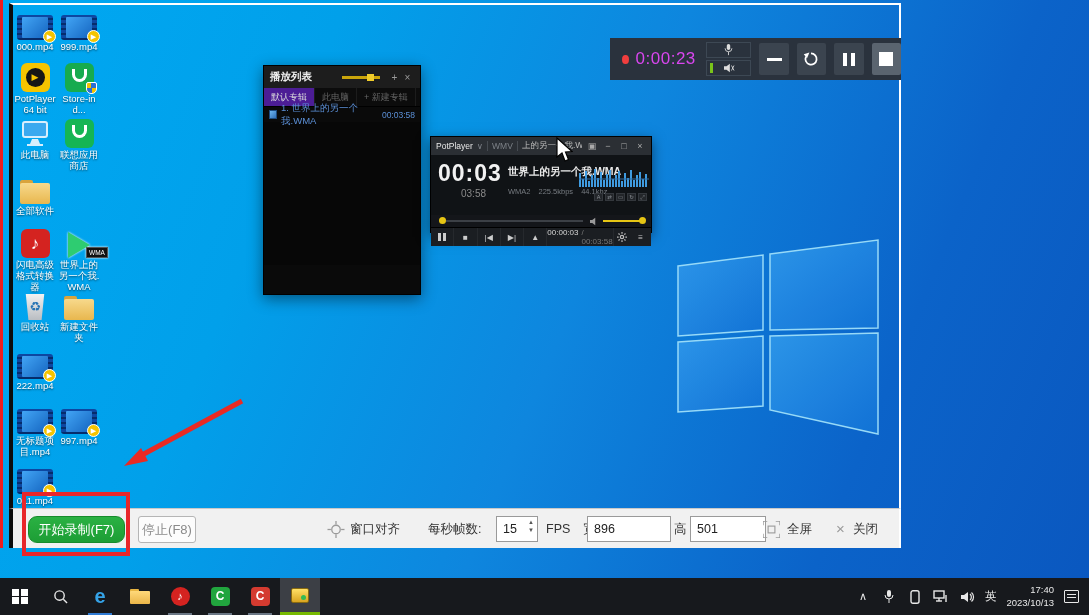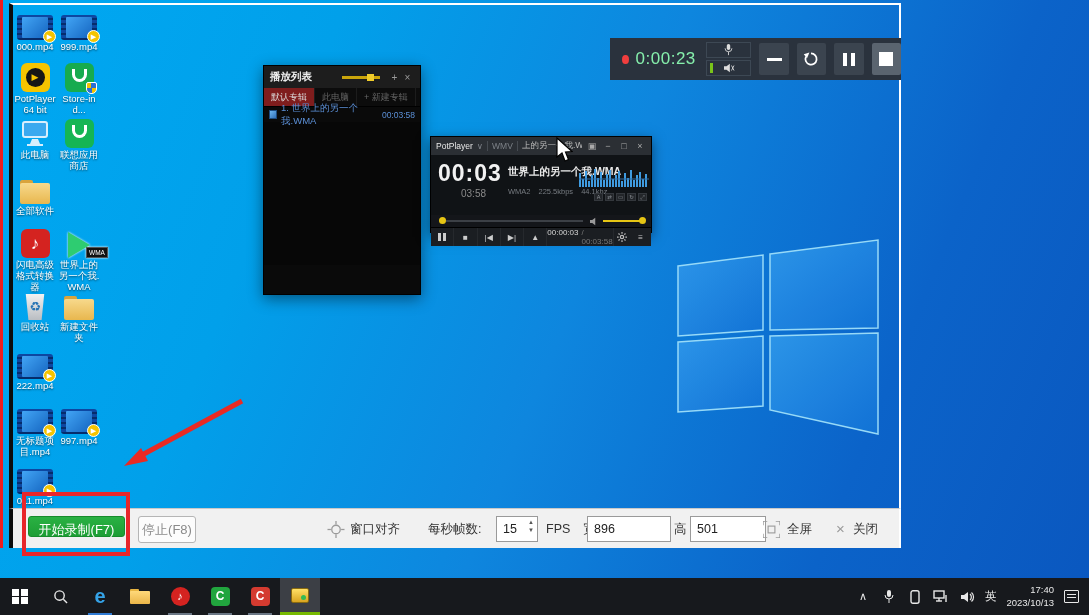--- a/index.html
+++ b/index.html
@@ -38,42 +38,42 @@
   .ic-wma { position:relative; width:0; height:0; border-left:22px solid #2ecc71; border-top:13px solid transparent; border-bottom:13px solid transparent; filter:drop-shadow(0 0 1px #fff); }
   .ic-wma .tag { position:absolute; left:-4px; top:2px; background:#111; color:#fff; font-size:6.5px; padding:1px 2px; border:1px solid #555; }
   .ic-bin { position:relative; width:22px; height:26px; background:linear-gradient(#f2f2f2,#b9bdc2); clip-path:polygon(8% 0,92% 0,80% 100%,20% 100%); 
     color:#2573b5; font-size:13px; line-height:26px; }
   .ic-pc svg { display:block; }
 
   
   .hud { position:absolute; left:610px; top:38px; width:291px; height:42px; background:#2a323d; z-index:7;
     display:flex; align-items:center; padding-left:12px; }
   .hud .dot { width:9px; height:9px; border-radius:50%; background:#f03e3e; margin-right:7px; }
-  .hud .t { color:#86efac; font-size:17px; letter-spacing:.5px; }
+  .hud .t { color:#d946ef; font-size:17px; letter-spacing:.5px; }
   .aud { width:62px; margin-left:10px; display:flex; flex-direction:column; gap:2px; }
   .aud .row { height:16px; border:1px solid #3d4854; display:flex; align-items:center; justify-content:center; gap:3px; }
   .lvl { width:3px; height:10px; background:#7ac41a; position:absolute; left:3px; top:2px; }
   .hud-btn { width:40px; height:32px; background:#3b444f; border-radius:2px; margin-left:8px;
     display:flex; align-items:center; justify-content:center; cursor:pointer; }
   .hud-btn.stop { background:#5a646f; }
   .hud-minus { width:15px; height:3px; background:#fff; }
   .pbar { width:4px; height:13px; background:#fff; display:inline-block; margin:0 2px; }
   .hud-square { width:14px; height:14px; background:#fff; }
 
   
   .plist { position:absolute; left:263px; top:65px; width:158px; height:230px; background:#0a0a0a; z-index:5;
     border:1px solid #000; box-shadow:0 4px 14px rgba(0,0,0,.45); font-size:9px; }
   .plist .tb { height:22px; background:#1d1d1d; display:flex; align-items:center; padding:0 6px; }
   .plist .tb .ti { color:#eee; font-weight:bold; font-size:10.5px; flex:1; }
   .slider { width:38px; height:3px; background:#caa50b; position:relative; margin-right:8px; }
   .slider .kn { position:absolute; right:6px; top:-2px; width:7px; height:7px; background:#f0cc2a; }
   .tb-ic { color:#9a9a9a; width:13px; text-align:center; cursor:pointer; font-size:10px; }
   .ptabs { height:19px; background:#0c0c0c; display:flex; align-items:stretch; border-bottom:1px solid #000; }
   .ptab { display:flex; align-items:center; padding:0 7px; color:#676767; cursor:pointer; border-right:1px solid #1c1c1c; }
-  .ptab.on { background:#7f1d1d; color:#ddd; }
+  .ptab.on { background:#4c1d95; color:#ddd; }
   .prow { height:15px; display:flex; align-items:center; gap:4px; padding:0 5px; color:#5b8fd6; font-size:9.5px; cursor:pointer; }
   .prow .fic { width:9px; height:9px; background:linear-gradient(135deg,#6db5f0,#2f6fb8); border:1px solid #1c4a80; }
   .prow .dur { margin-left:auto; font-size:8.5px; }
   .pbody { height:143px; background:#070707; }
   .pfoot { height:28px; background:#161616; border-top:1px solid #000; display:flex; align-items:center; gap:3px; padding:0 5px; }
   .mbtn { width:13px; height:13px; background:#262626; color:#999; font-size:7px; line-height:13px; text-align:center; cursor:pointer; }
   .wbtn { height:14px; background:#2c2c2c; color:#9a9a9a; font-size:8.5px; line-height:14px; padding:0 4px; cursor:pointer; margin-left:2px; }
 
   
   .mini { position:absolute; left:430px; top:136px; width:222px; height:97px; background:#101316; z-index:6;
@@ -99,22 +99,22 @@
   .ctlrow { height:19px; background:#1b1e22; display:flex; align-items:stretch; border-top:1px solid #000; }
   .cbtn { width:29px; border-right:1px solid #26292d; color:#ccc; font-size:8px; display:flex; align-items:center; justify-content:center; cursor:pointer; }
   .cbtn .pb { width:3px; height:8px; background:#ccc; margin:0 1px; display:inline-block; }
   .ctime { flex:1; display:flex; justify-content:center; font-size:8px; color:#d6d6d6; gap:3px; }
   .ctime .tot { color:#777; }
 
   
   .bar { position:absolute; left:9px; top:508px; width:892px; height:40px; background:#f1f1f1;
     border-top:1px solid #c9c9c9; border-left:4px solid #0c0c0c; border-right:2px solid #fff; z-index:10; }
   .bar .abs { position:absolute; }
-  .btn-start { left:15px; top:7px; width:97px; height:21px; background:linear-gradient(#2ab143,#1d9e35);
-    border:1px solid #178c2c; border-radius:3px; color:#fff; font-size:13px; text-align:center; line-height:25px; cursor:pointer; }
+  .btn-start { left:15px; top:7px; width:97px; height:27px; background:linear-gradient(#2ab143,#1d9e35);
+    border:1px solid #178c2c; border-radius:9px; color:#fff; font-size:13px; text-align:center; line-height:25px; cursor:pointer; }
   .btn-stop { left:125px; top:7px; width:58px; height:27px; background:#fcfcfc; border:1px solid #b5b5b5;
     border-radius:3px; color:#8a8a8a; font-size:13px; text-align:center; line-height:25px; cursor:pointer; }
   .blab { top:0; line-height:40px; font-size:12.5px; color:#333; }
   .binput { top:7px; height:26px; background:#fff; border:1px solid #9a9a9a; font-size:12.5px; color:#222; padding-left:6px; font-family:"Liberation Sans",sans-serif; }
   .spin { position:absolute; right:3px; top:2px; display:flex; flex-direction:column; gap:2px; font-size:6px; color:#555; line-height:1; cursor:pointer; }
 
   
   .hl-rect { position:absolute; left:22px; top:492px; width:108px; height:64px; border:4px solid #e8262a; z-index:50; pointer-events:none; }
   .arrow { position:absolute; left:110px; top:393px; z-index:51; pointer-events:none; }
   .cursor { position:absolute; left:556px; top:137px; z-index:60; pointer-events:none; }

